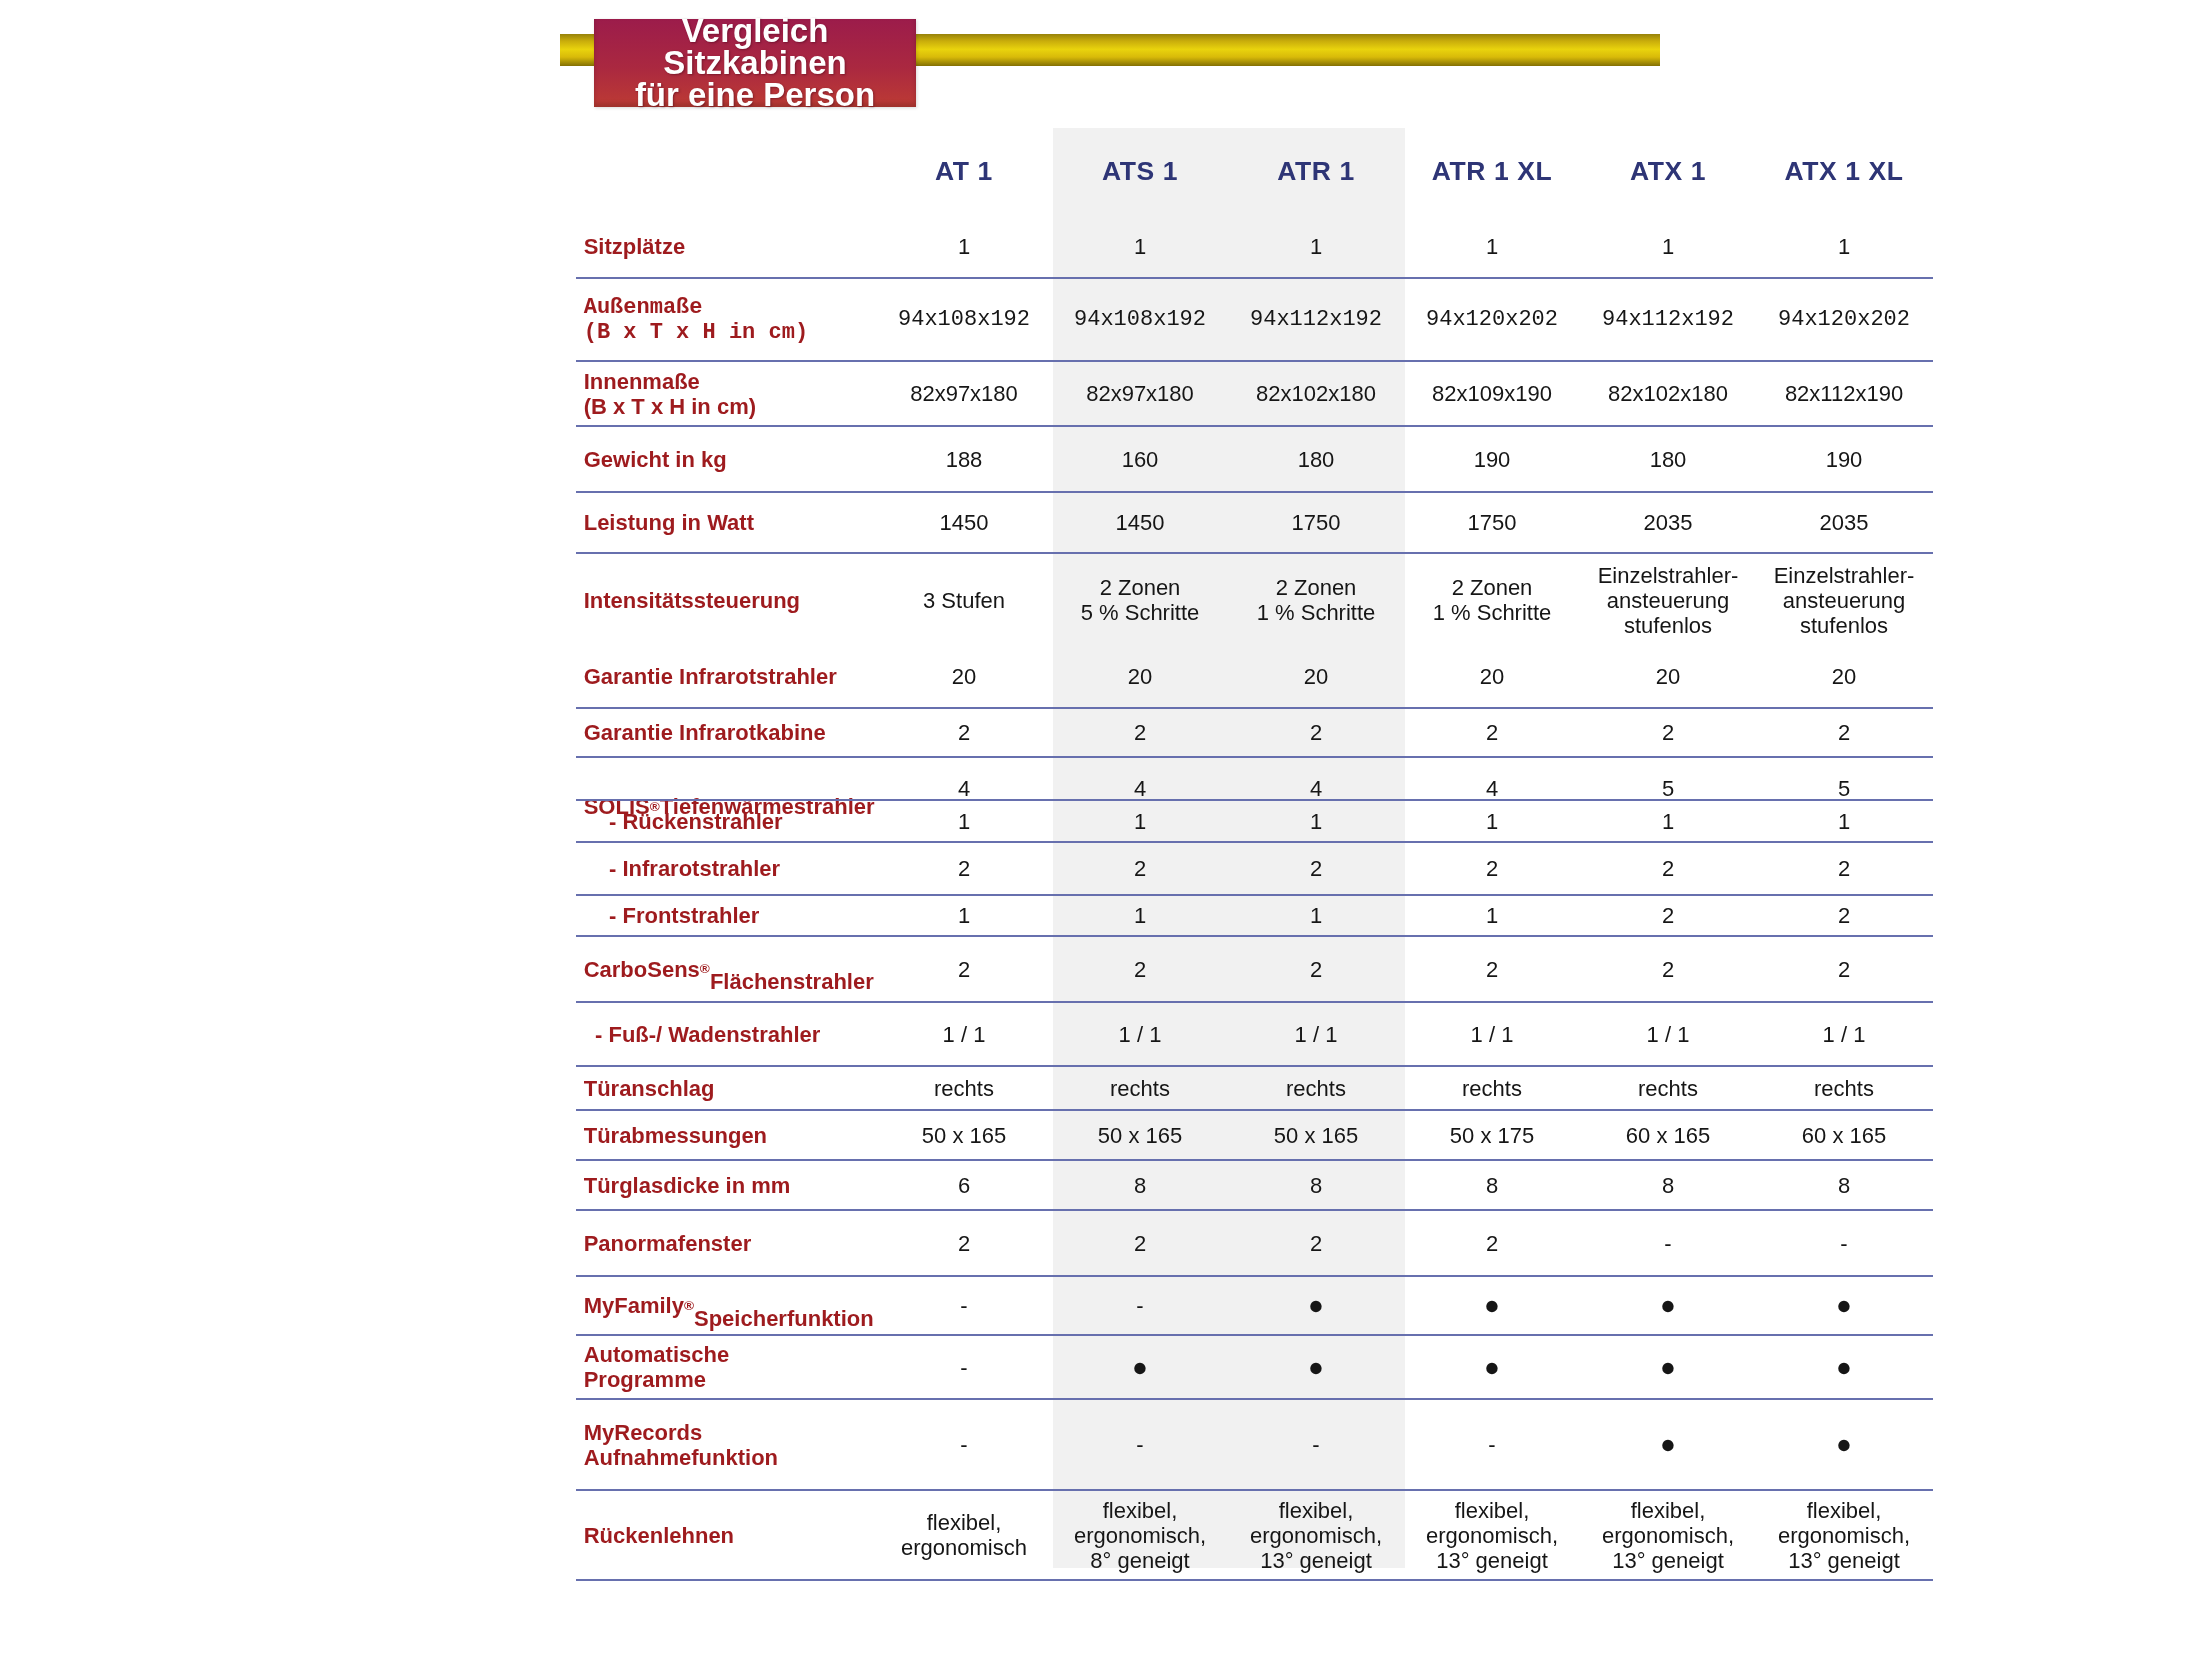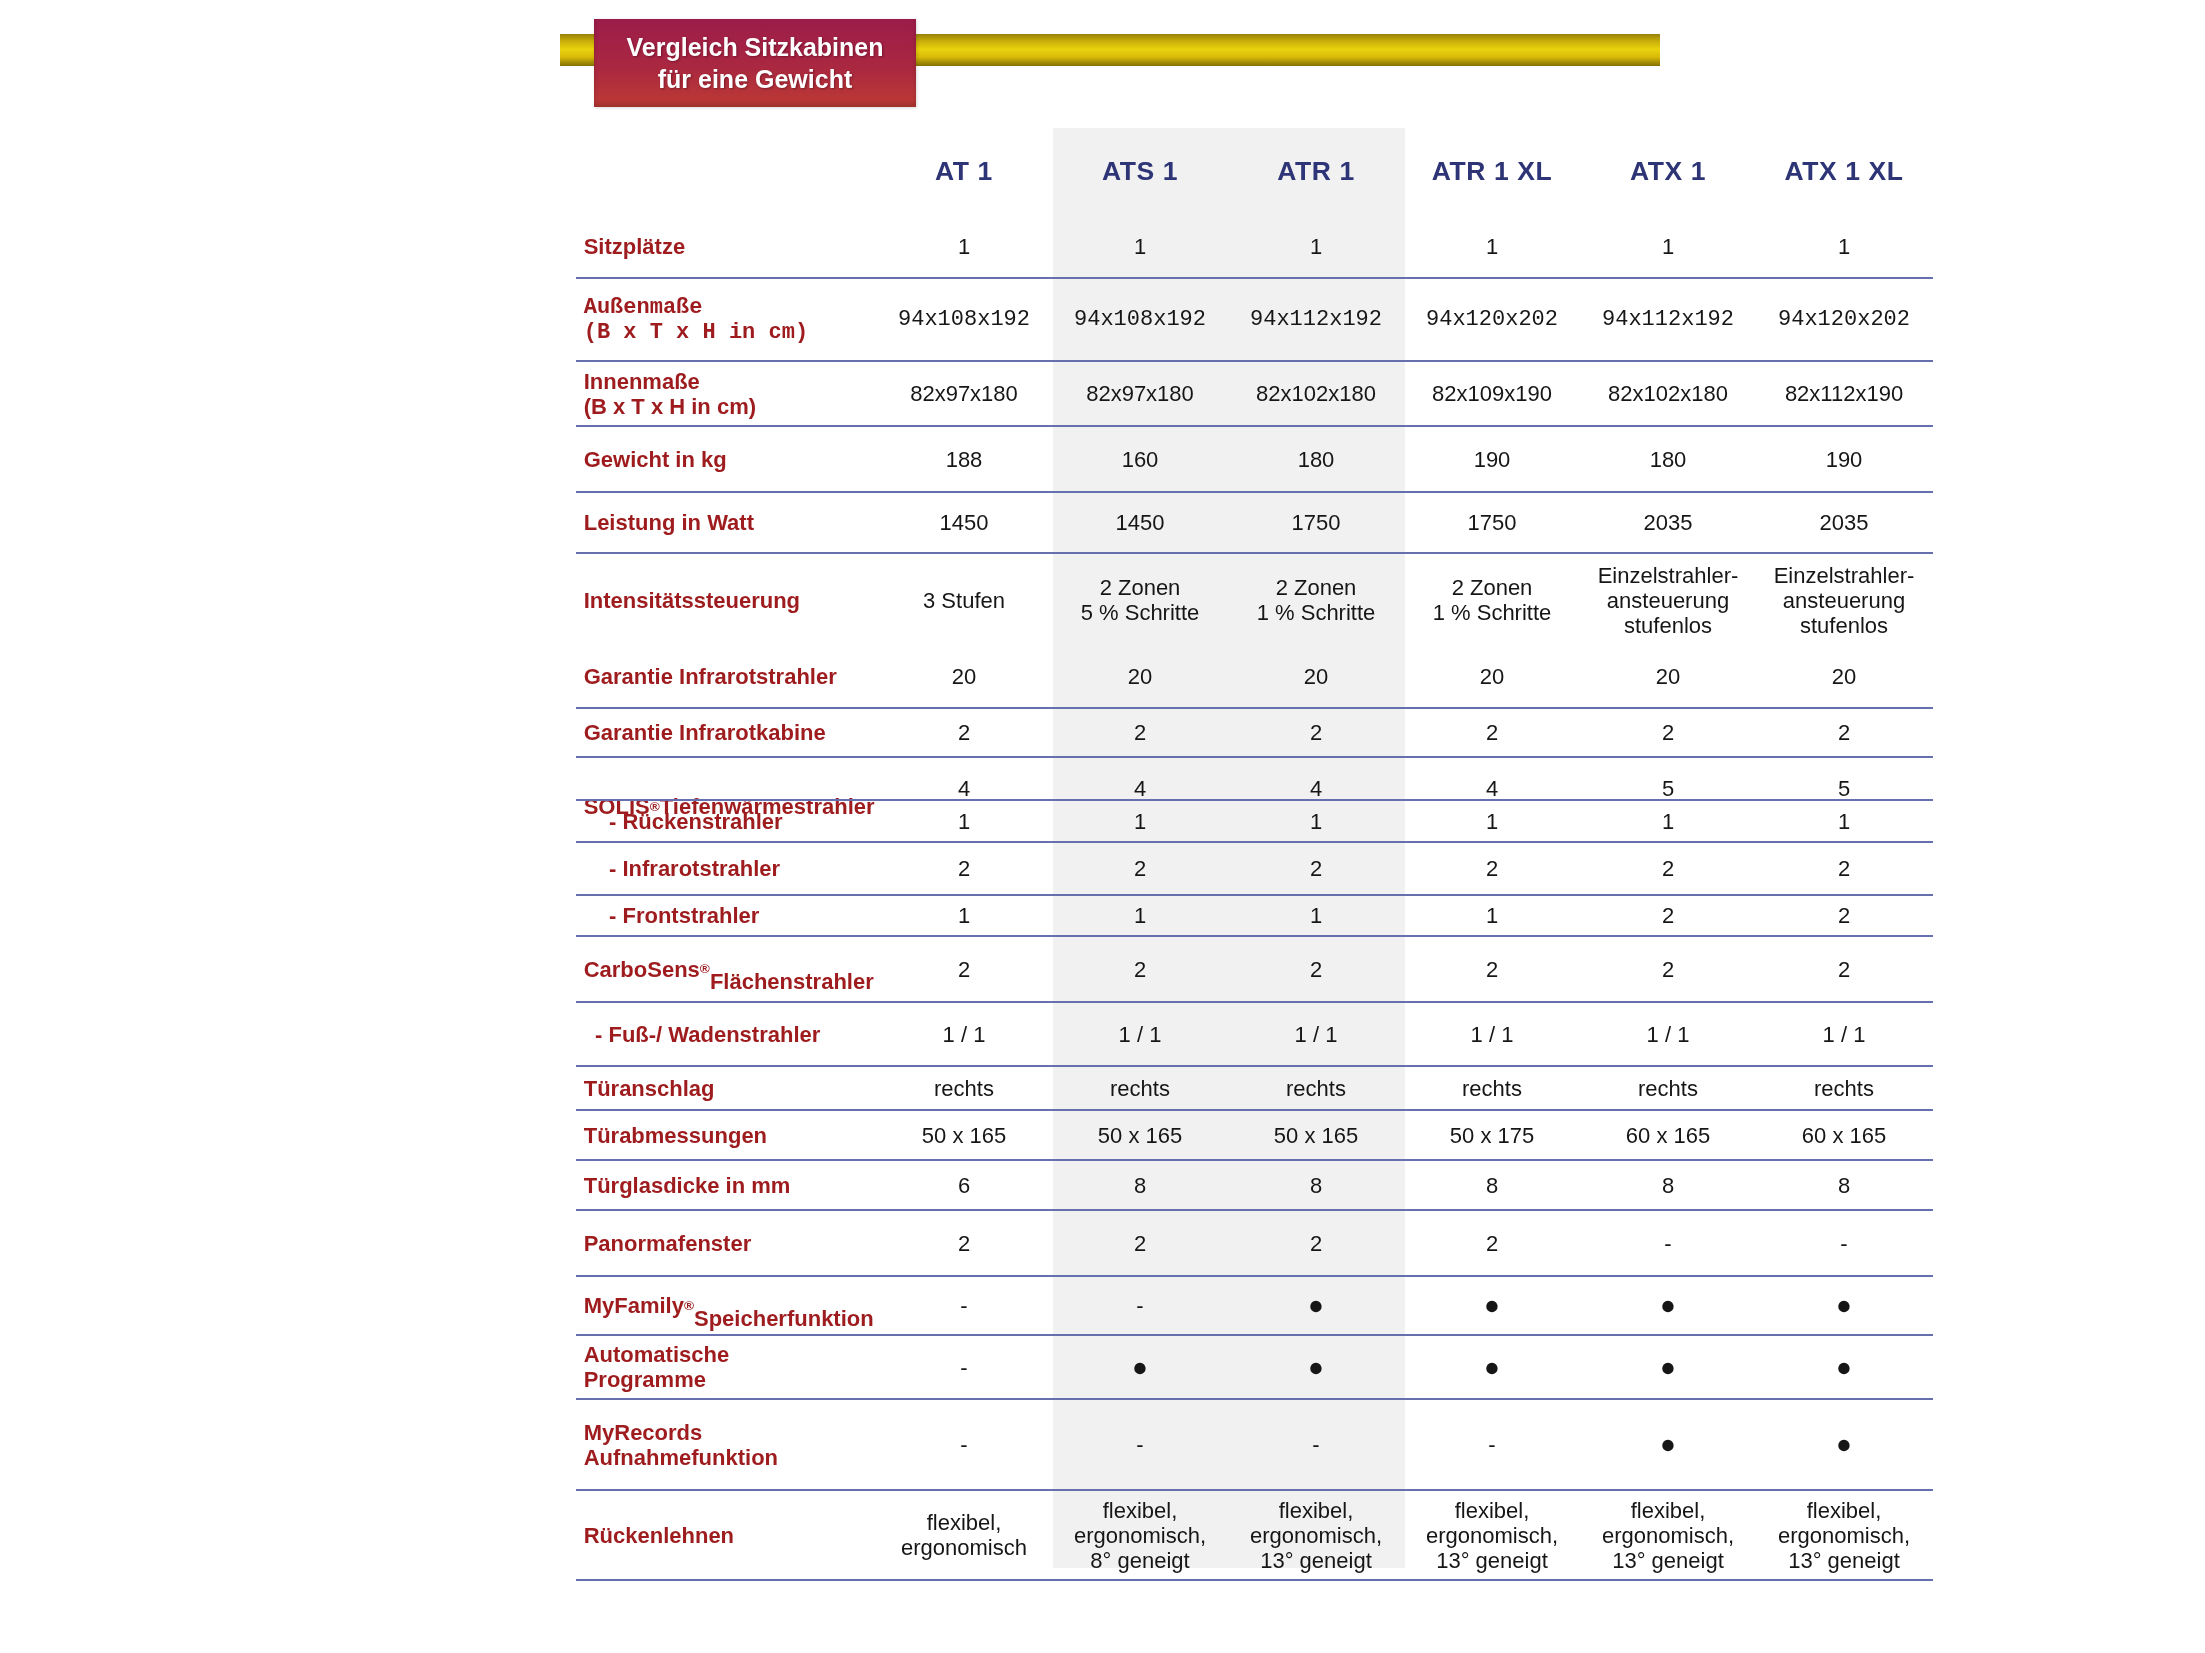--- a/index.html
+++ b/index.html
@@ -15,21 +15,21 @@
     position:absolute;
     left:560px;top:34px;width:1100px;height:32px;
     background:linear-gradient(180deg,#97820a 0%,#c9ad0b 22%,#e9d30d 48%,#d8ba09 72%,#837004 100%);
   }
   
   .title-box{
     position:absolute;
     left:594px;top:19.3px;width:322px;height:88px;
     background:linear-gradient(180deg,#9c1c4b 0%,#aa2840 55%,#bd3b34 100%);
     box-shadow:inset 0 -3.3px 5.5px rgba(0,0,0,.18), 1.1px 1.1px 3.3px rgba(0,0,0,.15);
-    color:#ffffff;font-weight:bold;font-size:25px;line-height:32px;
+    color:#ffffff;font-weight:bold;font-size:33px;line-height:32px;
     display:flex;flex-direction:column;align-items:center;justify-content:center;
     text-align:center;
     text-shadow:1.1px 1.1px 2.2px rgba(60,0,20,.45);
   }
   
   .comparison-table{
     position:absolute;
     left:576px;top:128px;width:1357px;
     border-bottom:2.2px solid #6770ae;
   }
@@ -61,21 +61,21 @@
   .cell .dot{font-size:26.5px;}
   sup{font-size:0.62em;vertical-align:super;line-height:0;}
 </style>
 </head>
 <body>
 
 <div class="page">
   <div class="gold-bar"></div>
   <div class="title-box">
     <div>Vergleich Sitzkabinen</div>
-    <div>für eine Gewicht</div>
+    <div>für eine Person</div>
   </div>
   <div class="comparison-table" id="comparison-table">
     <div class="col-band"></div>
 
   <div class="row" style="height: 87px;">
         <div class="cell label"></div>
         <div class="cell hdr">AT 1</div>
         <div class="cell hdr">ATS 1</div>
         <div class="cell hdr">ATR 1</div>
         <div class="cell hdr">ATR 1 XL</div>

